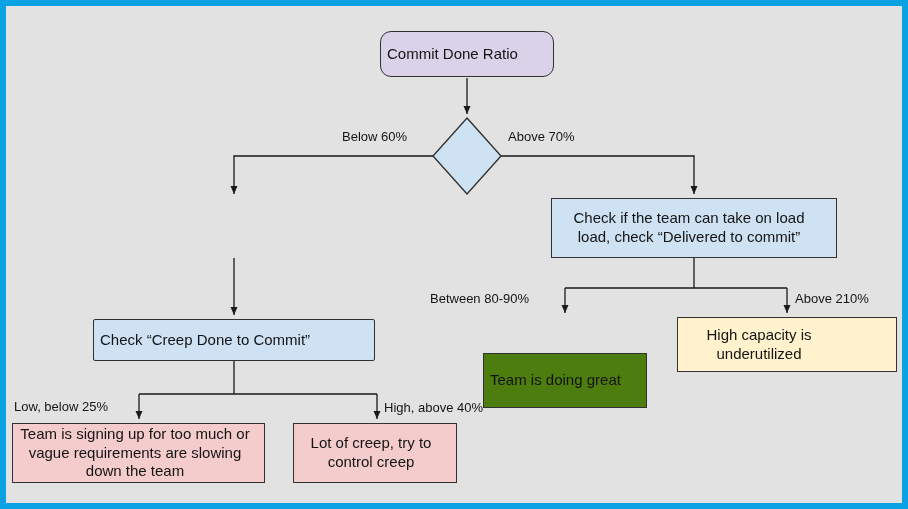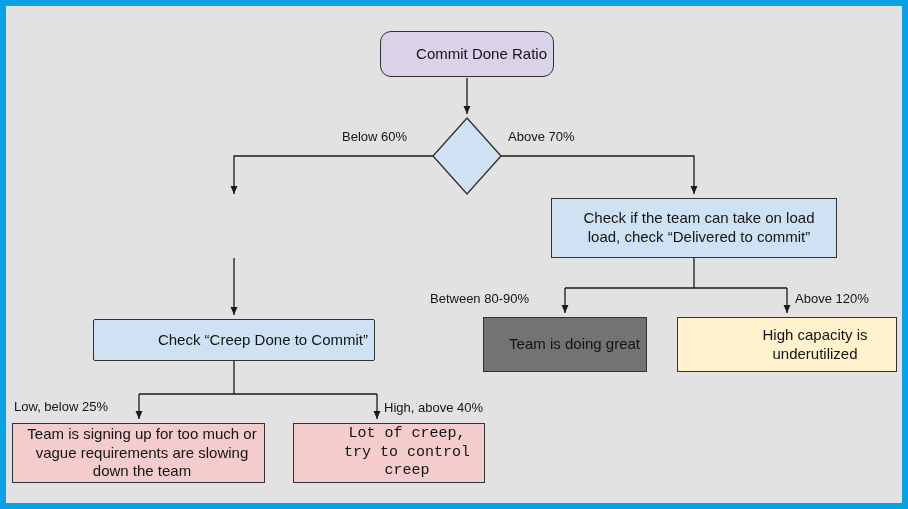--- a/index.html
+++ b/index.html
@@ -7,32 +7,32 @@
     position:relative;
     width:908px;height:509px;
     background:#e2e2e2;
     box-shadow: inset 0 0 0 6px #0aa2e3;
     font-family:"Liberation Sans", sans-serif;
     color:#141414;
     overflow:hidden;
   }
   .node{
     position:absolute;
-    display:flex;align-items:center;justify-content:flex-end;
+    display:flex;align-items:center;justify-content:flex-start;
     text-align:center;
     border:1.4px solid #323232;
     font-size:15px;line-height:1.25;
     box-sizing:border-box;
     padding:11px 6px;
   }
   .rounded{border-radius:11px;}
   .pill{border-radius:2px;}
   .purple{background:#d9d2e9;}
   .blue{background:#cfe2f3;}
-  .green{background:#737373;}
+  .green{background:#4d7c0f;margin-top:36px;}
   .yellow{background:#fff2cc;}
   .pink{background:#f4cccc;}
   .edge-label{
     position:absolute;
     font-size:13px;
     white-space:nowrap;
     color:#141414;
   }
   svg.edges{position:absolute;left:0;top:0;pointer-events:none;}
   .w250{max-width:262px;}
@@ -90,24 +90,24 @@
   </div>
 
   <div class="node yellow" style="left:677px;top:317px;width:220px;height:55px;">
     <span class="w135">High capacity is underutilized</span>
   </div>
 
   <div class="node pink" style="left:12px;top:423px;width:253px;height:60px;">
     <span class="w225">Team is signing up for too much or vague requirements are slowing down the team</span>
   </div>
 
-  <div class="node pink" style="left:293px;top:423px;width:192px;height:60px;font-family:Liberation Mono, monospace;">
+  <div class="node pink" style="left:293px;top:423px;width:164px;height:60px;">
     <span class="w140">Lot of creep, try to control creep</span>
   </div>
 
   <div class="edge-label" style="left:342px;top:129px;">Below 60%</div>
   <div class="edge-label" style="left:508px;top:129px;">Above 70%</div>
   <div class="edge-label" style="left:430px;top:291px;">Between 80-90%</div>
-  <div class="edge-label" style="left:795px;top:291px;">Above 120%</div>
+  <div class="edge-label" style="left:795px;top:291px;">Above 210%</div>
   <div class="edge-label" style="left:14px;top:399px;">Low, below 25%</div>
   <div class="edge-label" style="left:384px;top:400px;">High, above 40%</div>
 
 </div>
 
 </body></html>

